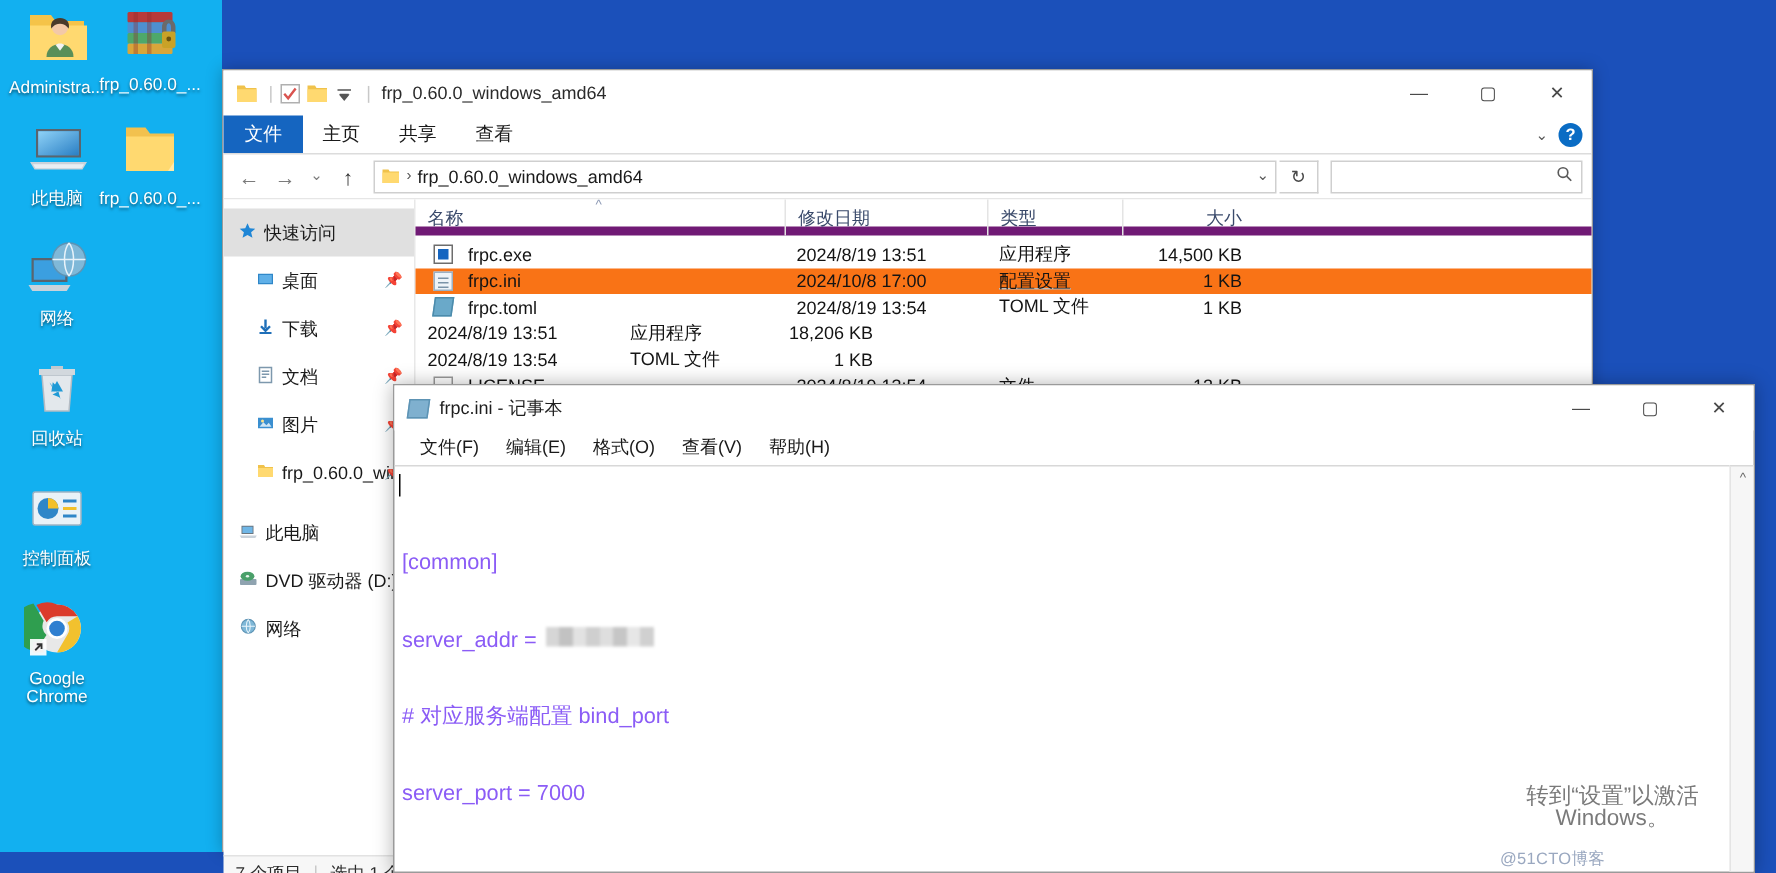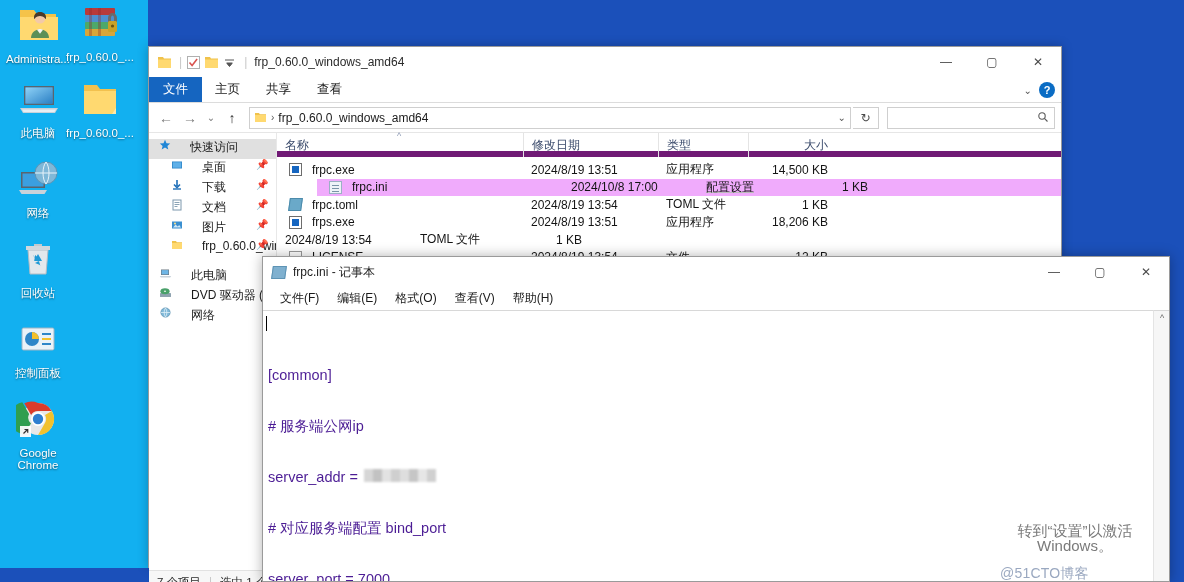--- a/index.html
+++ b/index.html
@@ -111,21 +111,21 @@
   }
   #search-box .sp { flex: 1; }
 
   
   #exp-body { display: flex; height: 437px; background: #fff; }
   #exp-nav {
     width: 128px; border-right: 1px solid #e8e8e8; padding-top: 6px;
     font-size: 12px; color: #1a1a1a; overflow: hidden;
   }
   .nav-item {
-    height: 20px; display: flex; align-items: flex-start; gap: 19px;
+    height: 32px; display: flex; align-items: center; gap: 5px;
     padding-left: 10px; position: relative; cursor: default;
   }
   .nav-item.indent { padding-left: 22px; }
   .nav-item.sel { background: #e0e0e0; }
   .nav-item .pin { position: absolute; right: 7px; font-size: 10px; color: #9a9a9a; }
   .nav-item .lbl { white-space: nowrap; overflow: hidden; }
   .nav-gap { height: 8px; }
 
   #exp-list { flex: 1; position: relative; }
   #col-head {
@@ -141,21 +141,21 @@
   .col.c-name { width: 246px; position: relative; }
   .col.c-name .sortmark { position: absolute; left: 120px; top: -2px; font-size: 9px; color: #8d9ab5; }
   .col.c-date { width: 135px; }
   .col.c-type { width: 90px; }
   .col.c-size { width: 90px; justify-content: flex-end; padding-right: 10px; padding-left: 0; }
 
   .frow {
     display: flex; height: 17.5px; align-items: center;
     font-size: 12px; color: #141414; cursor: default;
   }
-  .frow.sel { background: #f0abfc; margin-left: 40px; }
+  .frow.sel { background: #f97316; }
   .fc { height: 17.5px; display: flex; align-items: center; }
   .fc.c-name { width: 246px; padding-left: 12px; gap: 10px; }
   .fc.c-date { width: 135px; padding-left: 8px; }
   .fc.c-type { width: 90px; padding-left: 8px; }
   .fc.c-size { width: 90px; justify-content: flex-end; padding-right: 10px; }
   .fc.c-type .uline { text-decoration: underline; text-decoration-color: #bbb; }
 
   .fico { width: 13px; height: 13px; position: relative; flex: 0 0 13px; }
   .fico.exe { background: #fff; border: 1px solid #6d6d6d; }
   .fico.exe::after {
@@ -199,21 +199,21 @@
   }
   #np-title-text { font-size: 12px; color: #1e1e1e; }
   #np-menu {
     height: 23px; display: flex; align-items: center; padding-left: 8px;
     gap: 0px; font-size: 12px; color: #1a1a1a;
   }
   .mi { padding: 0 9px; height: 19px; display: flex; align-items: center; cursor: default; }
   #np-edit-wrap { display: flex; height: 271px; }
   #np-edit {
     flex: 1; border-top: 1px solid #d8d8d8; padding: 5px 0 0 5px;
-    font-size: 14.5px; line-height: 17px; color: #4c1d95;
+    font-size: 14.5px; line-height: 17px; color: #8b5cf6;
     white-space: pre; overflow: hidden; position: relative;
   }
   #np-edit .caret {
     position: absolute; left: 3px; top: 5px; width: 1px; height: 15px; background: #000;
   }
   .blurline { display: flex; align-items: baseline; }
   .blurbox {
     display: inline-block; width: 72px; height: 13px; margin-left: 2px;
     background:
       linear-gradient(90deg,
@@ -232,21 +232,21 @@
   }
 
   
   #watermark {
     position: absolute; left: 985px; top: 523px; width: 180px;
     text-align: center; color: #6a6a6a; pointer-events: none;
   }
   #wm-title { font-size: 17px; line-height: 20px; color: #6e6e6e; }
   #wm-sub { font-size: 15px; line-height: 15px; color: #7a7a7a; }
   #credit {
-    position: absolute; left: 1000px; top: 565px; font-size: 14px;
+    position: absolute; left: 1000px; top: 565px; font-size: 11px;
     color: #9aa8c0; letter-spacing: .2px;
   }
 </style>
 </head>
 <body>
 
 <div id="desktop">
   <div id="desktop-left-pad"></div>
   <div id="desktop-top-band"></div>
   <div id="desktop-right-band"></div>
@@ -588,24 +588,20 @@
           <div class="fc c-name">
             <span class="fico toml"></span>
             <span>frpc.toml</span>
           </div>
           <div class="fc c-date">2024/8/19 13:54</div>
           <div class="fc c-type">TOML 文件</div>
           <div class="fc c-size">1 KB</div>
         </div>
 
         <div class="frow">
-          <div class="fc c-name">
-            <span class="fico exe"></span>
-            <span>frps.exe</span>
-          </div>
           <div class="fc c-date">2024/8/19 13:51</div>
           <div class="fc c-type">应用程序</div>
           <div class="fc c-size">18,206 KB</div>
         </div>
 
         <div class="frow">
           <div class="fc c-date">2024/8/19 13:54</div>
           <div class="fc c-type">TOML 文件</div>
           <div class="fc c-size">1 KB</div>
         </div>
@@ -646,21 +642,20 @@
     <div class="mi">编辑(E)</div>
     <div class="mi">格式(O)</div>
     <div class="mi">查看(V)</div>
     <div class="mi">帮助(H)</div>
   </div>
 
   <div id="np-edit-wrap">
     <div id="np-edit">
       <div class="caret"></div>
       <div>[common]</div>
-      <div># 服务端公网ip</div>
       <div class="blurline">
         <span>server_addr = </span><span class="blurbox"></span>
       </div>
       <div># 对应服务端配置 bind_port</div>
       <div>server_port = 7000</div>
       
       
       
       
       

